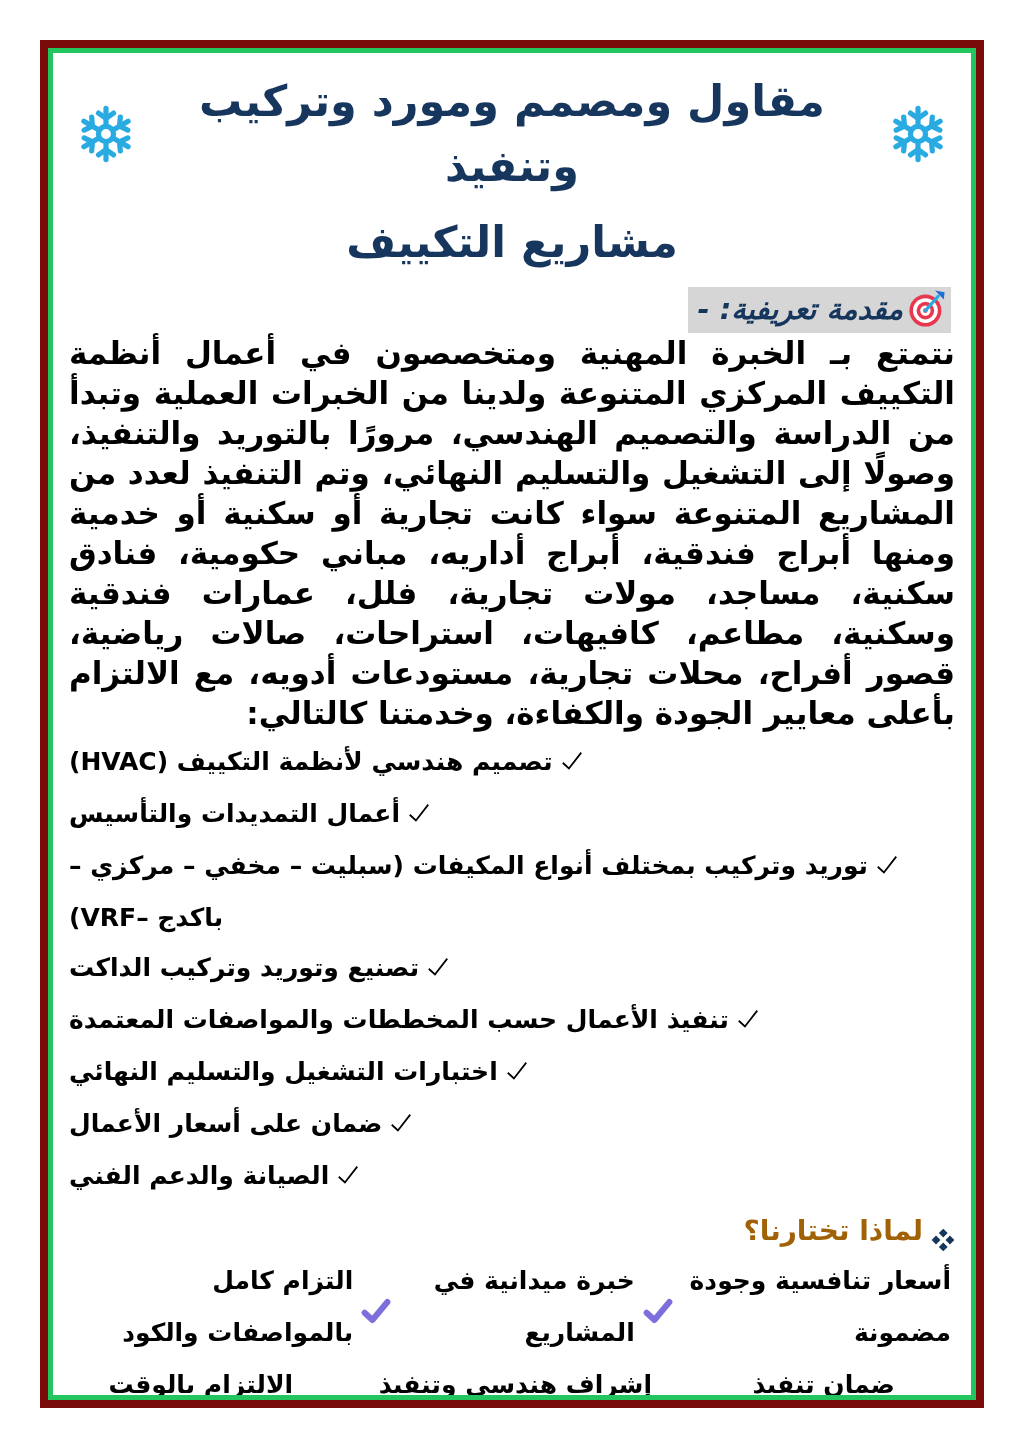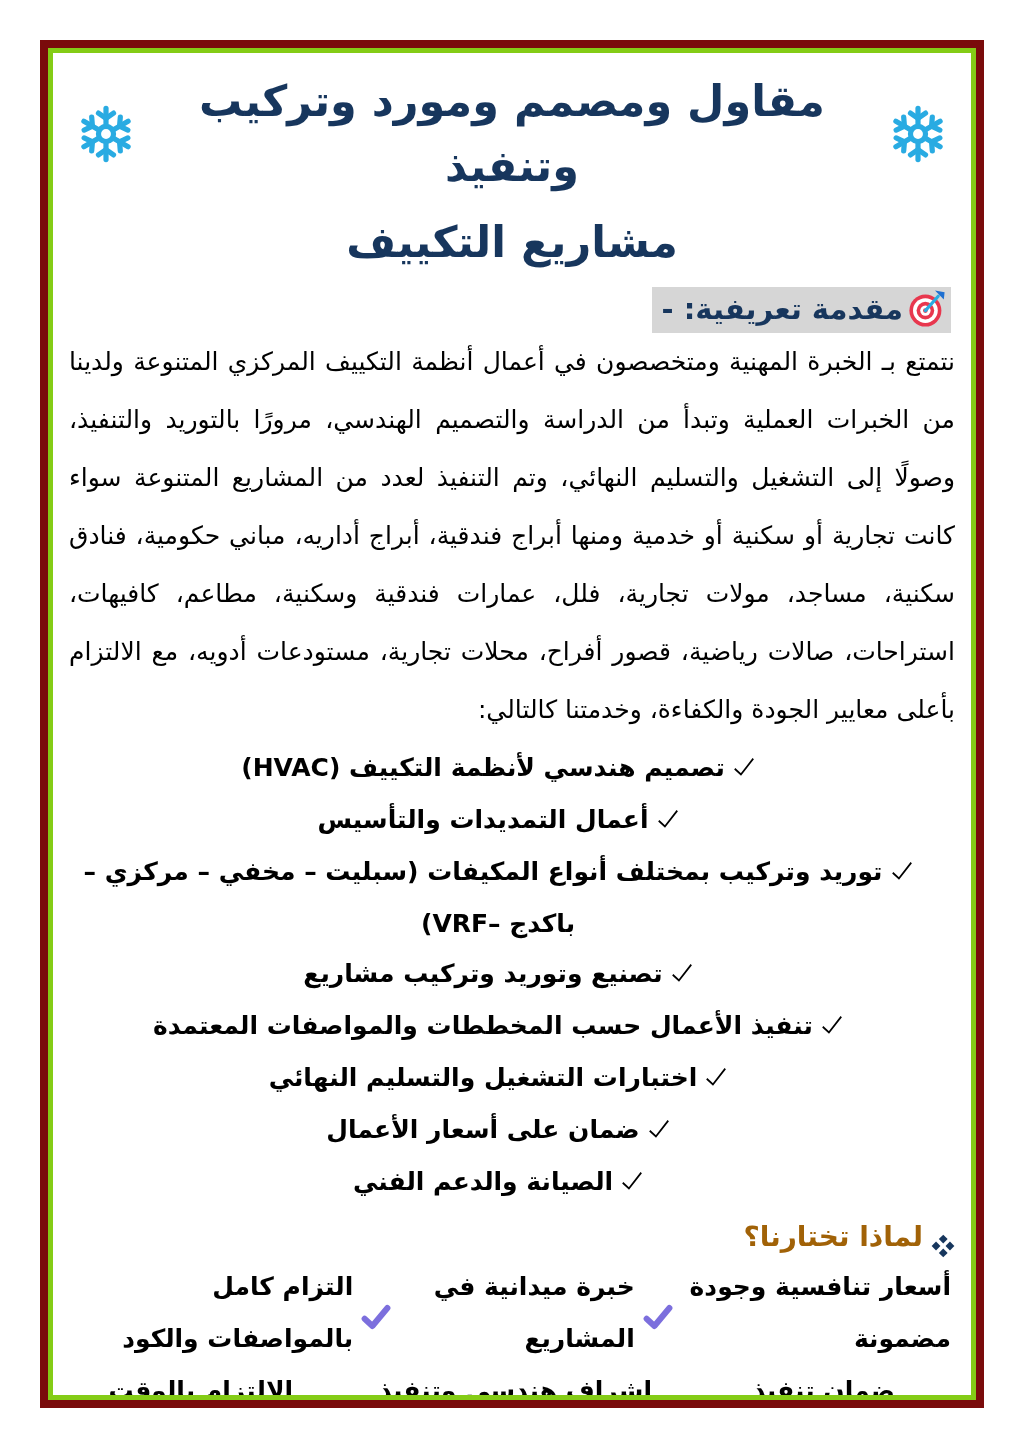--- a/index.html
+++ b/index.html
@@ -11,21 +11,21 @@
     overflow:hidden;
   }
   .frame{
     position:absolute;left:40px;top:40px;
     width:944px;height:1368px;
     border:8px solid #7a0b0b;
     box-sizing:border-box;
   }
   .frame-inner{
     width:100%;height:100%;
-    border:5px solid #84cc16;
+    border:5px solid #22c55e;
     box-sizing:border-box;
     padding:6px 16px 0 16px;
     overflow:hidden;
   }
   
   .title-row{
     display:flex;align-items:center;justify-content:space-between;
     margin-top:10px;padding:0 8px;
   }
   .title-line1{
@@ -35,45 +35,45 @@
   }
   .title-line2{
     text-align:center;
     font-size:43px;font-weight:bold;color:#17365d;
     line-height:1.5;margin-top:2px;
   }
   .snowflake{width:58px;height:58px;flex:0 0 auto;}
   
   .intro-heading-row{
     display:flex;justify-content:flex-start;
-    margin-top:8px;padding-right:4px;
+    margin-top:8px;padding-right:4px;font-style:italic;
   }
   .intro-highlight{
     background:#d6d6d6;
     display:inline-flex;align-items:center;gap:4px;
     padding:2px 4px 4px 10px;
   }
   .intro-highlight .label{
     font-size:29px;font-weight:bold;color:#17365d;
   }
   .target-icon-svg{width:40px;height:40px;}
   
   .intro-paragraph{
     margin-top:12px;
-    font-size:25px;font-weight:normal;color:#000;
-    line-height:58px;
+    font-size:31px;font-weight:bold;color:#000;
+    line-height:40px;
     text-align:justify;
   }
   
   .services{margin-top:4px;padding-right:28px;}
   .service-item{
     display:block;
     font-size:25px;font-weight:bold;color:#000;
     line-height:50px;
-    text-align:center;
+    text-align:left;
   }
   .check-icon-svg{width:22px;height:22px;margin-left:8px;vertical-align:-2px;}
   
   .why-heading{
     margin-top:4px;
     display:flex;align-items:center;gap:8px;
     font-size:28px;font-weight:bold;color:#a16207;
     line-height:48px;
   }
   .diamond-icon-svg{width:24px;height:24px;}
@@ -149,21 +149,21 @@
               <path d="M8 58 L36 84 L92 12" stroke="#000" stroke-width="8" fill="none"></path>
             </svg></span><span>تصميم هندسي لأنظمة التكييف (HVAC)</span></div>
       <div class="service-item"><span class="check-icon-svg"><svg viewBox="0 0 100 100" width="22" height="22">
               <path d="M8 58 L36 84 L92 12" stroke="#000" stroke-width="8" fill="none"></path>
             </svg></span><span>أعمال التمديدات والتأسيس</span></div>
       <div class="service-item"><span class="check-icon-svg"><svg viewBox="0 0 100 100" width="22" height="22">
               <path d="M8 58 L36 84 L92 12" stroke="#000" stroke-width="8" fill="none"></path>
             </svg></span><span>توريد وتركيب بمختلف أنواع المكيفات (سبليت – مخفي – مركزي – باكدج –VRF)</span></div>
       <div class="service-item"><span class="check-icon-svg"><svg viewBox="0 0 100 100" width="22" height="22">
               <path d="M8 58 L36 84 L92 12" stroke="#000" stroke-width="8" fill="none"></path>
-            </svg></span><span>تصنيع وتوريد وتركيب مشاريع</span></div>
+            </svg></span><span>تصنيع وتوريد وتركيب الداكت</span></div>
       <div class="service-item"><span class="check-icon-svg"><svg viewBox="0 0 100 100" width="22" height="22">
               <path d="M8 58 L36 84 L92 12" stroke="#000" stroke-width="8" fill="none"></path>
             </svg></span><span>تنفيذ الأعمال حسب المخططات والمواصفات المعتمدة</span></div>
       <div class="service-item"><span class="check-icon-svg"><svg viewBox="0 0 100 100" width="22" height="22">
               <path d="M8 58 L36 84 L92 12" stroke="#000" stroke-width="8" fill="none"></path>
             </svg></span><span>اختبارات التشغيل والتسليم النهائي</span></div>
       <div class="service-item"><span class="check-icon-svg"><svg viewBox="0 0 100 100" width="22" height="22">
               <path d="M8 58 L36 84 L92 12" stroke="#000" stroke-width="8" fill="none"></path>
             </svg></span><span>ضمان على أسعار الأعمال</span></div>
       <div class="service-item"><span class="check-icon-svg"><svg viewBox="0 0 100 100" width="22" height="22">

